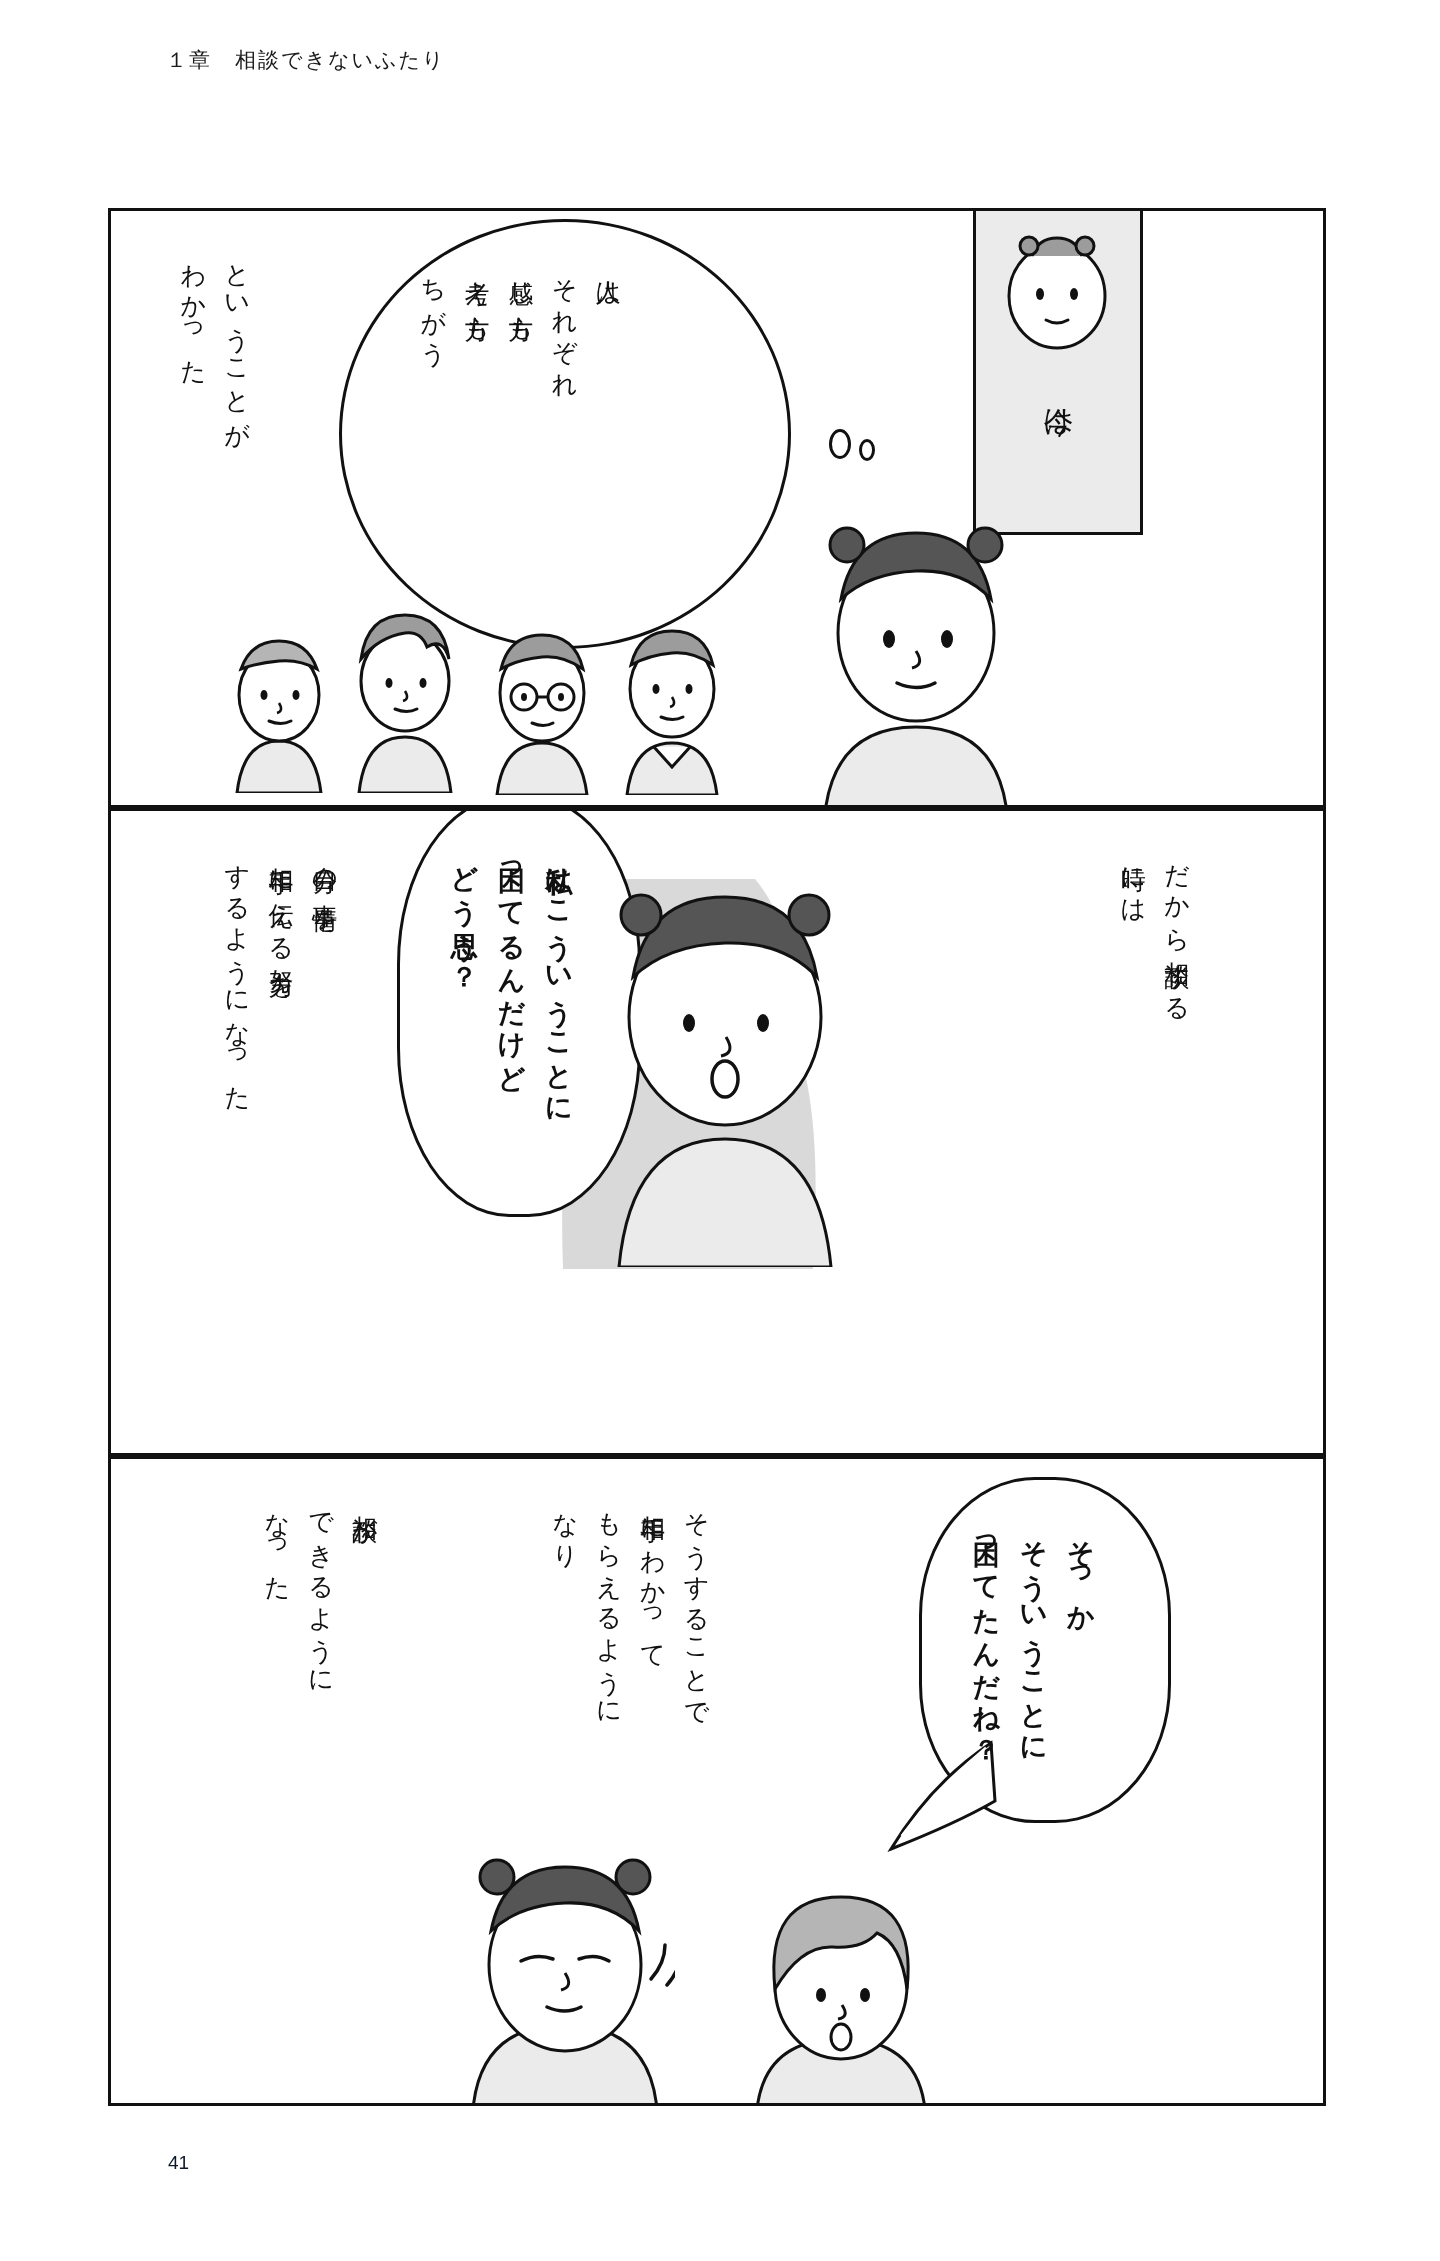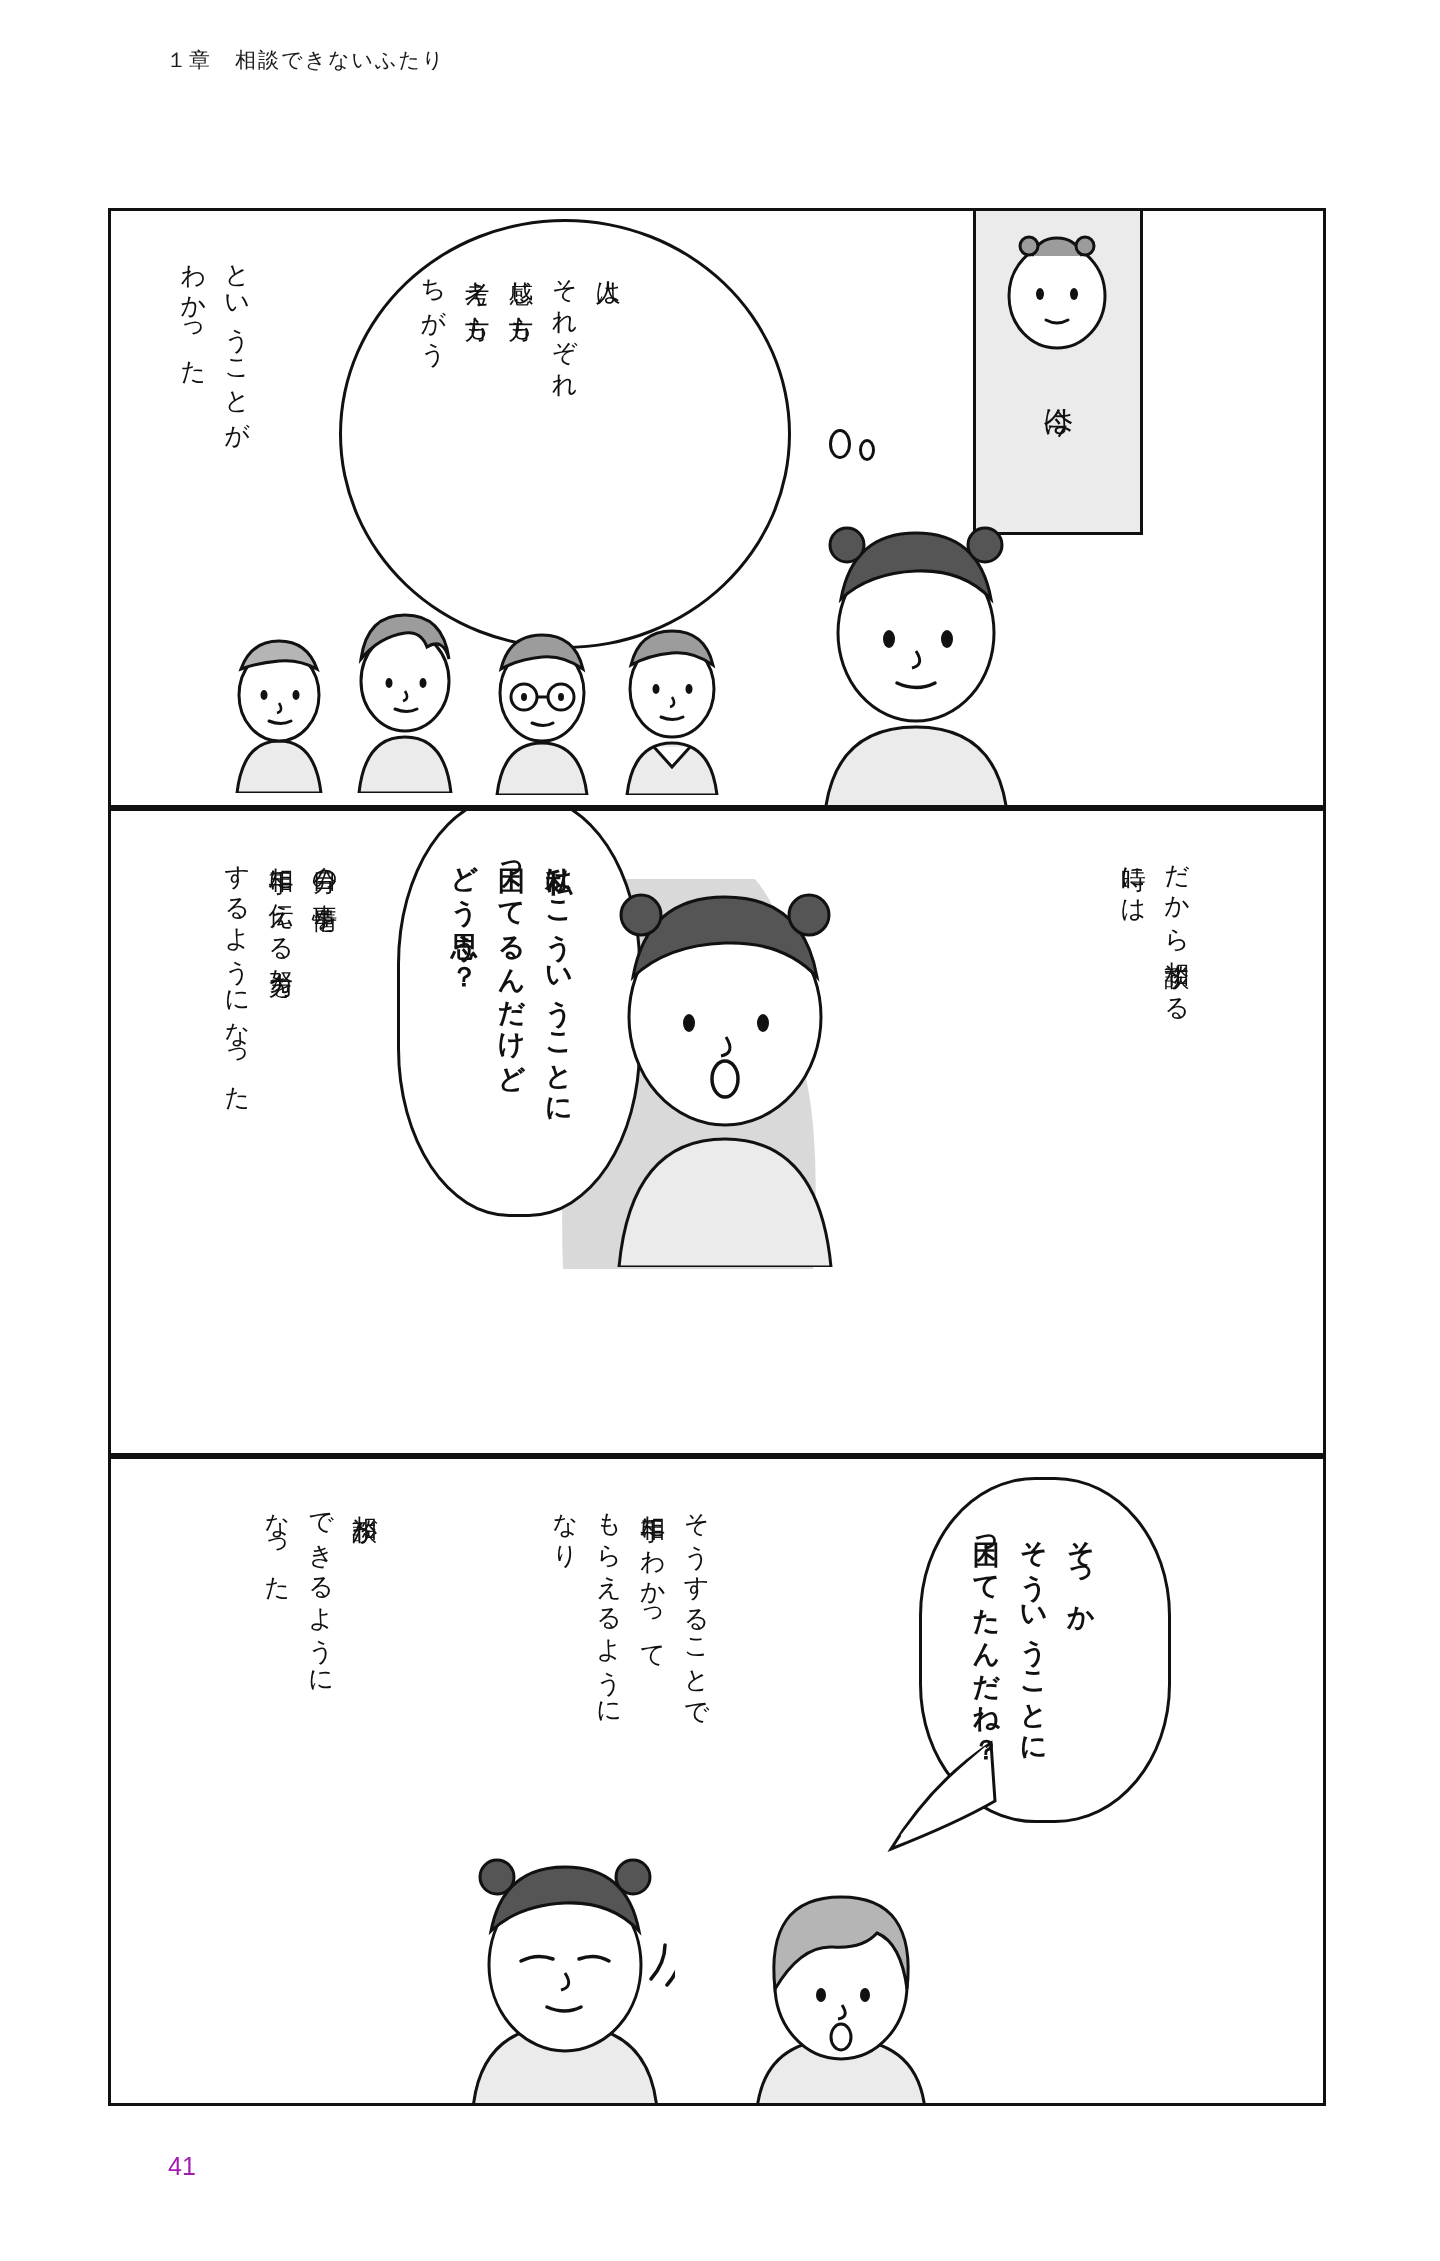--- a/index.html
+++ b/index.html
@@ -31,22 +31,22 @@
     letter-spacing: 2px;
     color: #1a1a1a;
     white-space: pre;
   }
 
   
   .page-number {
     position: absolute;
     left: 168px;
     top: 2152px;
-    font-size: 25px;
-    color: #a21caf;
+    font-size: 19px;
+    color: #0f172a;
     text-align: center;
   }
 
   
   .comic {
     position: absolute;
     left: 108px;
     top: 208px;
     width: 1218px;
     height: 1898px;

